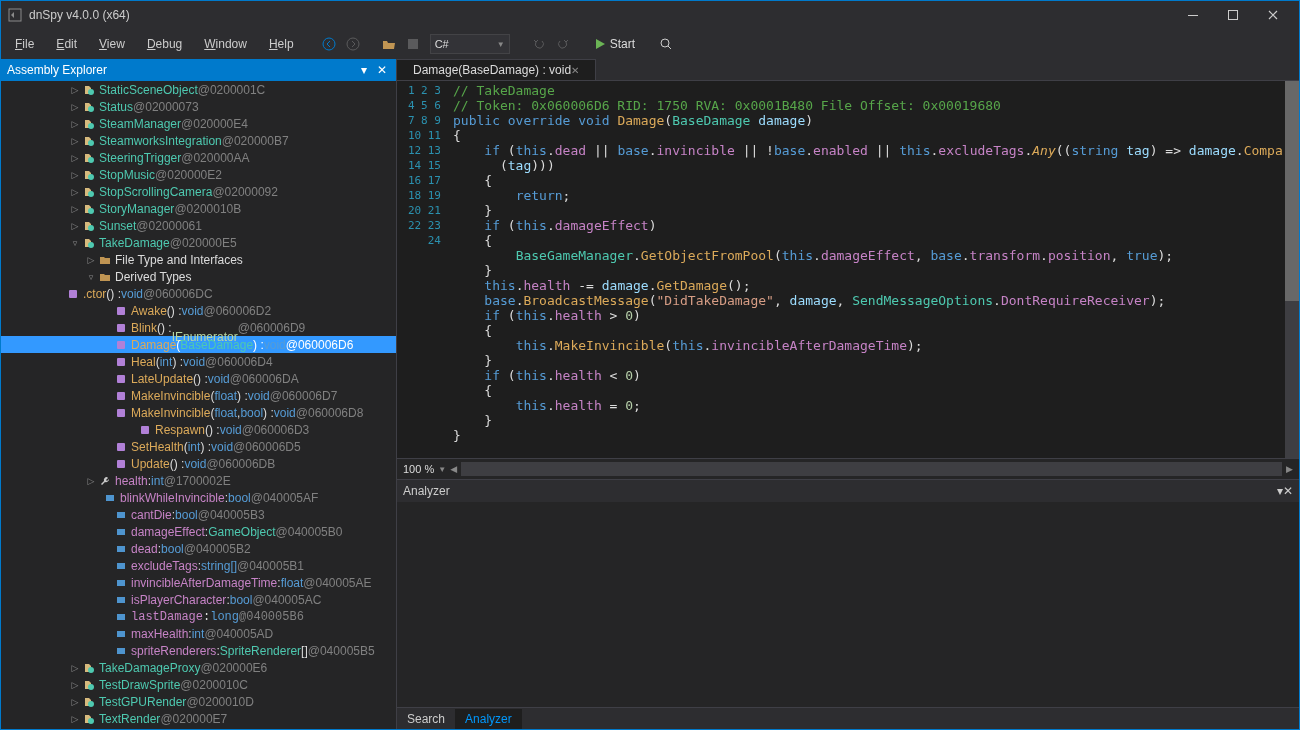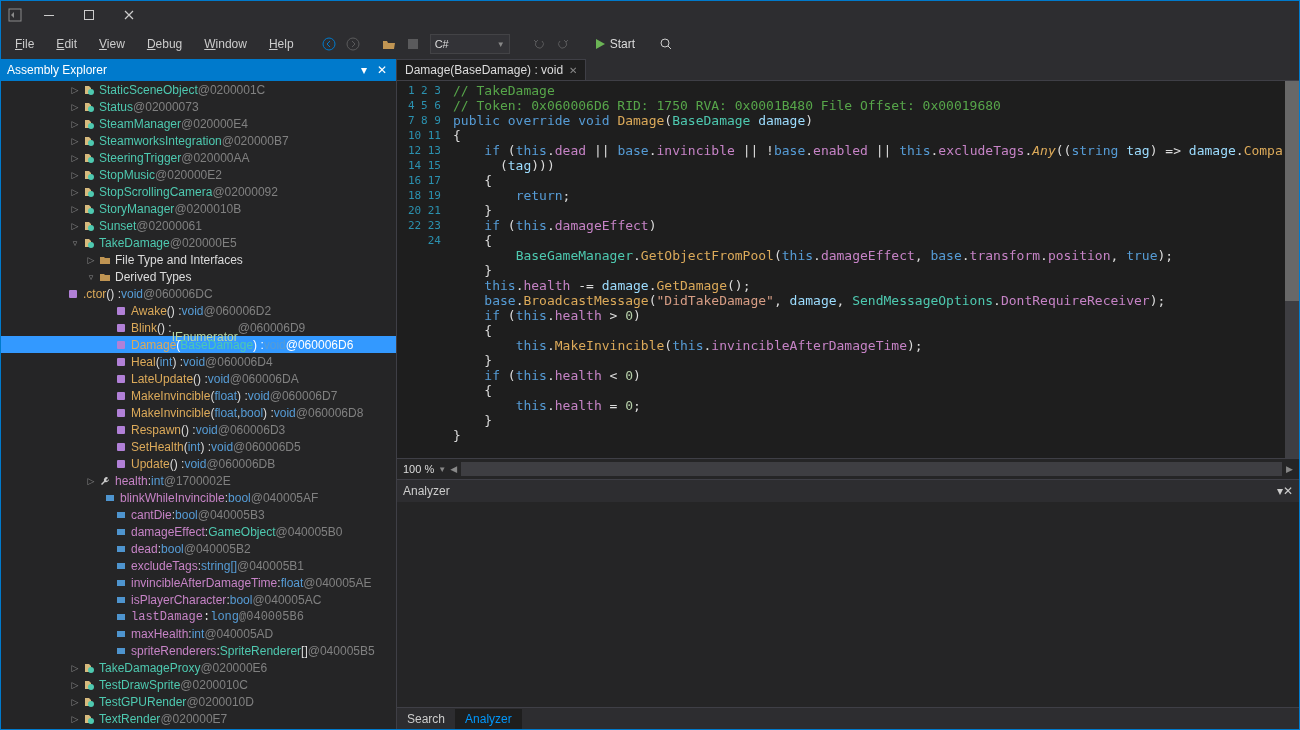--- a/index.html
+++ b/index.html
@@ -95,23 +95,23 @@
   .meta{color:#808080;}
   
   .editor-side {
     flex:1; display:flex; flex-direction:column; min-width:0;
   }
   .tabstrip {
     height:22px; background:#2d2d30; display:flex; align-items:flex-end;
     border-bottom:1px solid #3f3f46;
   }
   .tab {
-    background:#1e1e1e; padding:3px 8px; font-size:12px;
+    background:#1e1e1e; padding:3px 16px; font-size:12px;
     border-top:1px solid #3f3f46; border-right:1px solid #3f3f46;
-    display:flex; align-items:center; gap:6px; color:#dcdcdc;
+    display:flex; align-items:center; gap:0; color:#dcdcdc;
   }
   .tab .close{color:#888; font-size:10px;}
   .code-area {
     flex:1; background:#1e1e1e; display:flex; overflow:hidden; position:relative;
     font-family: Consolas, monospace; font-size:13px;
   }
   .gutter {
     width:52px; background:#1e1e1e; color:#2b91af; text-align:right;
     padding:2px 8px 2px 2px; line-height:15px; font-size:11px;
   }
@@ -159,20 +159,21 @@
 </head>
 <body>
 
 <div class="titlebar">
   <span class="app-icon">
     <svg width="14" height="14" viewBox="0 0 14 14">
         <rect x="1" y="1" width="12" height="12" fill="none" stroke="#8a8a8a"></rect>
         <path d="M3 7 L6 4 L6 10 Z" fill="#8a8a8a"></path>
       </svg>
   </span>
+  <span class="title">dnSpy v4.0.0 (x64)</span>
   <div class="winbtn">
       <svg width="10" height="10">
         <rect y="5" width="10" height="1" fill="#ccc"></rect>
       </svg>
     </div>
   <div class="winbtn">
       <svg width="10" height="10">
         <rect x="0.5" y="0.5" width="9" height="9" fill="none" stroke="#ccc"></rect>
       </svg>
     </div>
@@ -417,21 +418,21 @@
         <div class="tree-row" style="padding-left: 100px;"><span class="arrow"></span><span class="icon">
             <svg width="12" height="12" viewBox="0 0 12 12">
               <rect x="2" y="2" width="8" height="8" rx="1" fill="#b180d7"></rect>
             </svg>
           </span><span class="tok-method">MakeInvincible</span>(<span class="tok-keyword">float</span>) : <span class="tok-keyword">void</span> <span class="meta">@060006D7</span></div>
         <div class="tree-row" style="padding-left: 100px;"><span class="arrow"></span><span class="icon">
             <svg width="12" height="12" viewBox="0 0 12 12">
               <rect x="2" y="2" width="8" height="8" rx="1" fill="#b180d7"></rect>
             </svg>
           </span><span class="tok-method">MakeInvincible</span>(<span class="tok-keyword">float</span>, <span class="tok-keyword">bool</span>) : <span class="tok-keyword">void</span> <span class="meta">@060006D8</span></div>
-        <div class="tree-row" style="padding-left: 100px;"><span class="arrow"></span><span class="icon">
+        <div class="tree-row" style="padding-left: 100px; margin-left: 24px;"><span class="arrow"></span><span class="icon">
             <svg width="12" height="12" viewBox="0 0 12 12">
               <rect x="2" y="2" width="8" height="8" rx="1" fill="#b180d7"></rect>
             </svg>
           </span><span class="tok-method">Respawn</span>() : <span class="tok-keyword">void</span> <span class="meta">@060006D3</span></div>
         <div class="tree-row" style="padding-left: 100px;"><span class="arrow"></span><span class="icon">
             <svg width="12" height="12" viewBox="0 0 12 12">
               <rect x="2" y="2" width="8" height="8" rx="1" fill="#b180d7"></rect>
             </svg>
           </span><span class="tok-method">SetHealth</span>(<span class="tok-keyword">int</span>) : <span class="tok-keyword">void</span> <span class="meta">@060006D5</span></div>
         <div class="tree-row" style="padding-left: 100px;"><span class="arrow"></span><span class="icon">

